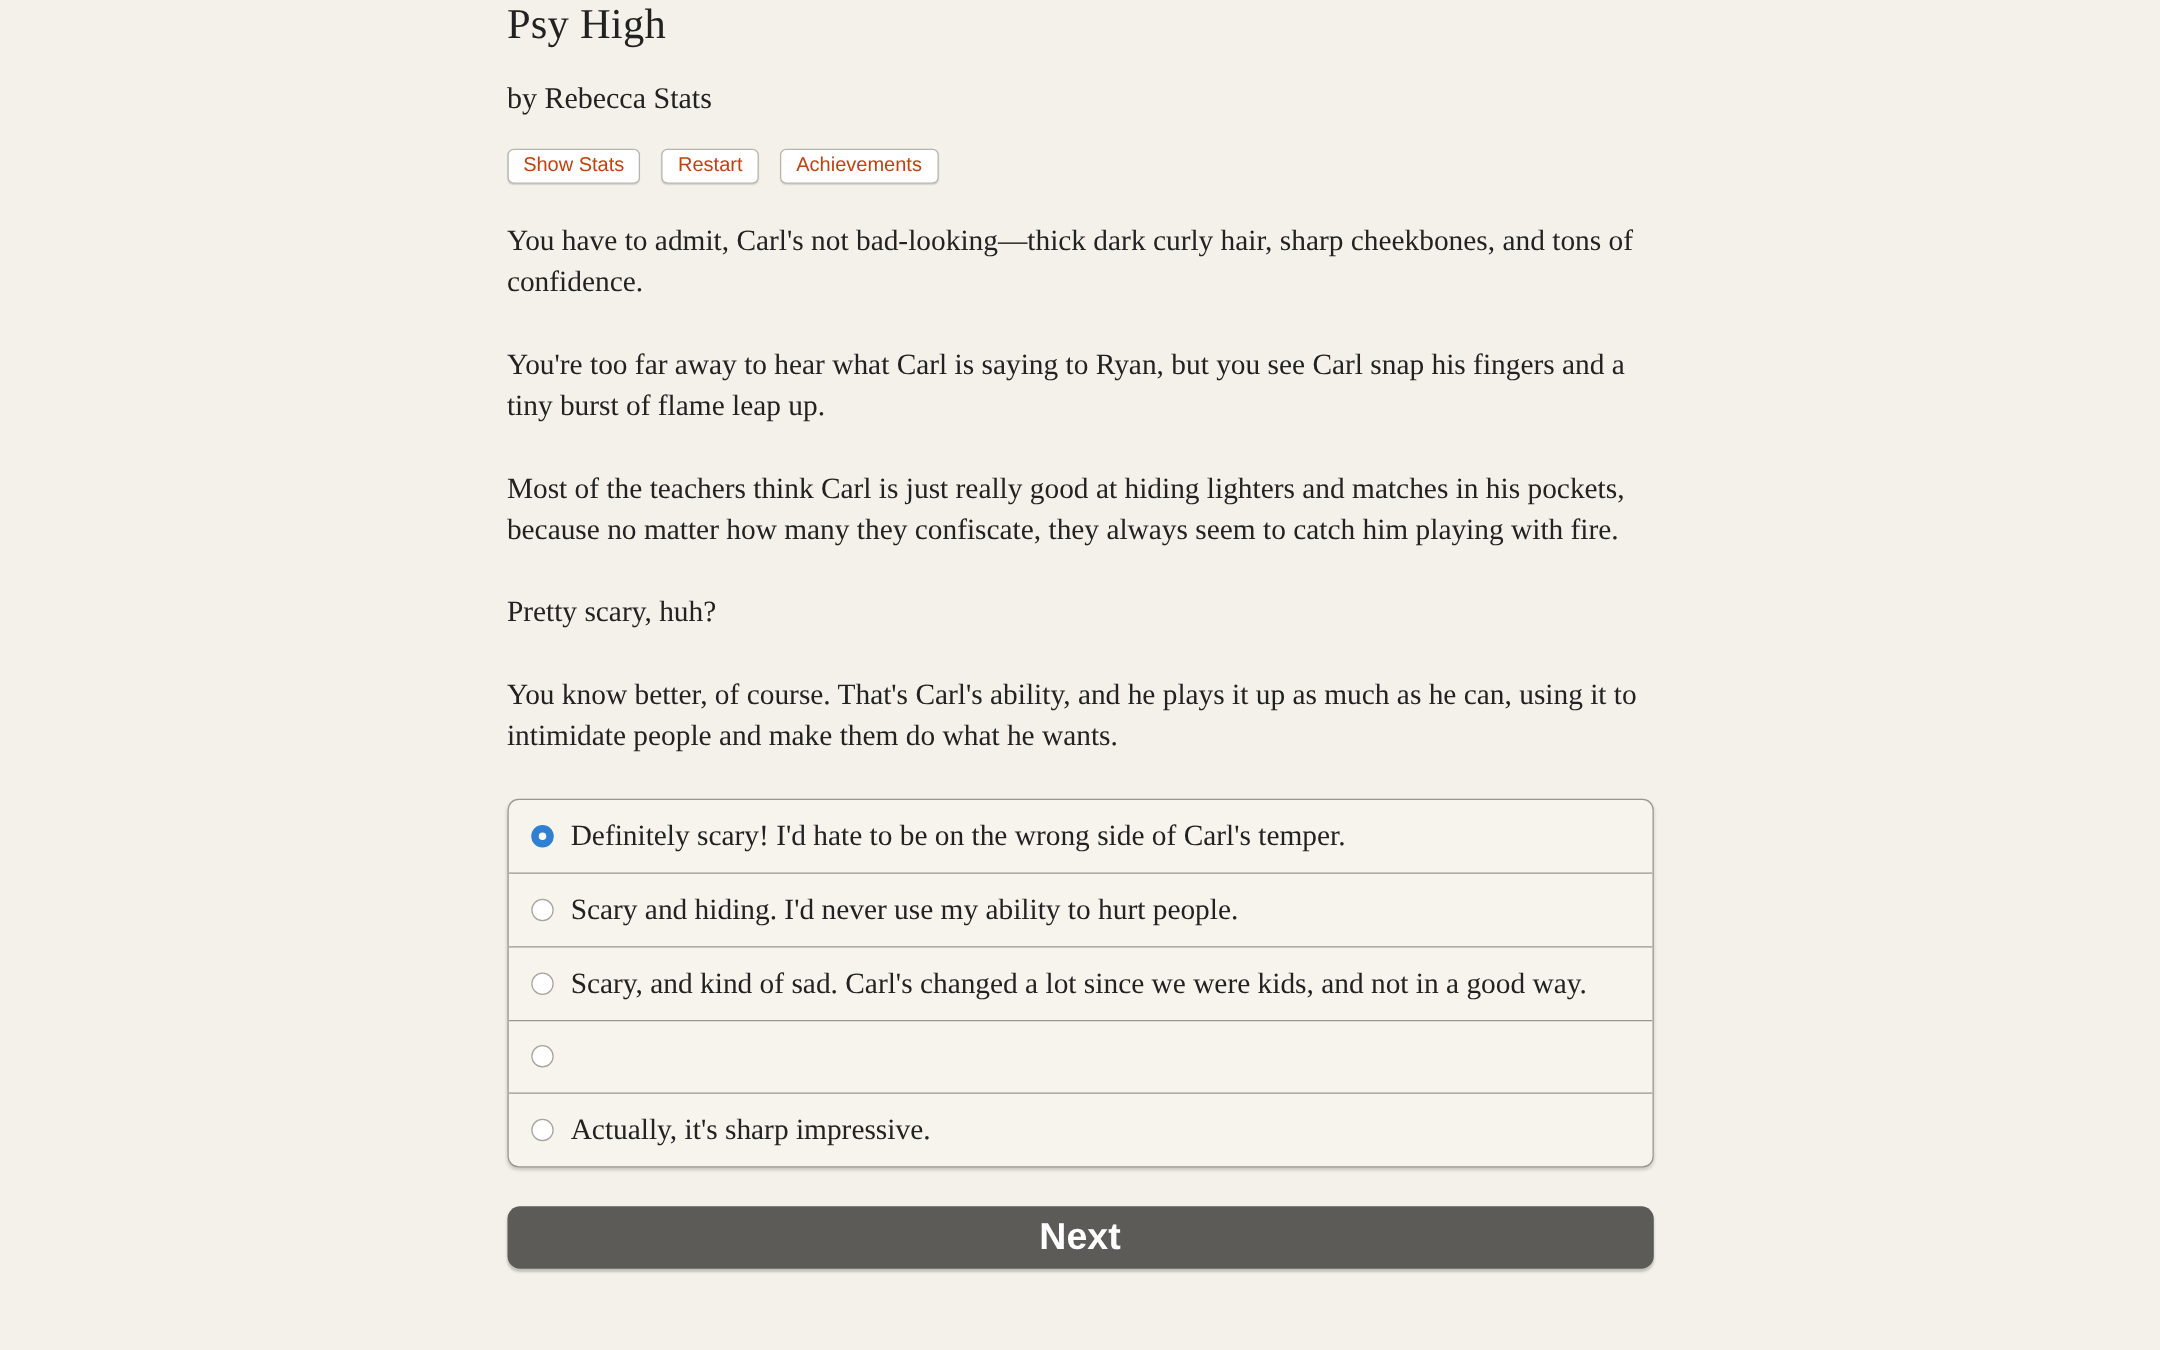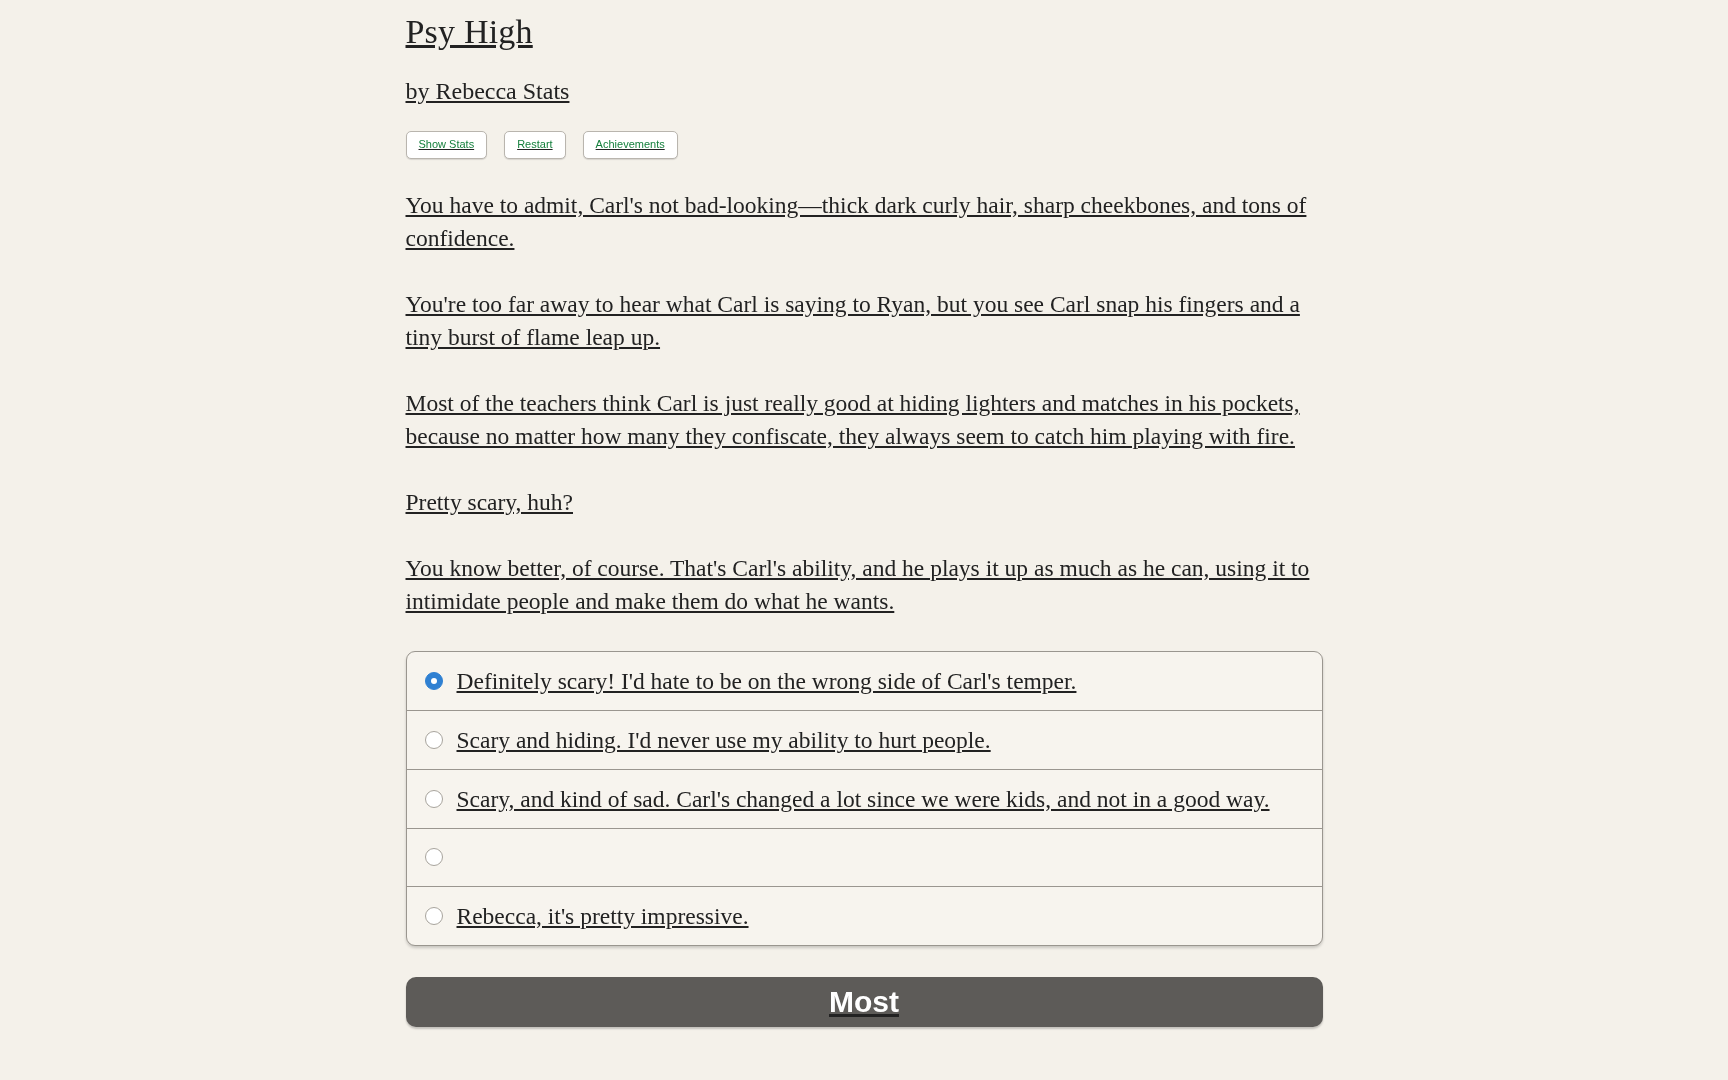--- a/index.html
+++ b/index.html
@@ -14,44 +14,43 @@
   body{
     width:1728px;height:1080px;
     background:var(--bg);
     color:var(--text);
     font-family:"Liberation Serif","DejaVu Serif",serif;
     overflow:hidden;
   }
   .content{
     width:917px;
     margin:0 auto;
-    padding-top:12px;
-    text-decoration:underline;
+    padding-top:0;
   }
   .page-title{
     font-size:34px;
     font-weight:normal;
     line-height:1.2;
     margin:0 0 0 0;
     letter-spacing:0.2px;
   }
   .byline{
     font-size:24px;
     line-height:33px;
     margin-top:22px;
   }
   .toolbar{
     margin-top:23px;
     display:flex;
     gap:17px;
   }
   .toolbar button{
     font-family:"Liberation Sans","DejaVu Sans",sans-serif;
-    font-size:11px;
-    color:#15803d;
+    font-size:16px;
+    color:#c2410c;
     background:#ffffff;
     border:1px solid #b9b5ae;
     border-radius:5px;
     padding:3px 12px 4px;
     line-height:19px;
     box-shadow:0 1px 1px rgba(0,0,0,0.12);
     cursor:pointer;
   }
   .story{
     margin-top:30px;
@@ -157,19 +156,19 @@
     </div>
     <div class="choice-row">
       <span class="radio"></span>
       <span class="choice-label">Scary, and kind of sad. Carl's changed a lot since we were kids, and not in a good way.</span>
     </div>
     <div class="choice-row">
       <span class="radio"></span>
     </div>
     <div class="choice-row">
       <span class="radio"></span>
-      <span class="choice-label">Rebecca, it's pretty impressive.</span>
+      <span class="choice-label">Actually, it's sharp impressive.</span>
     </div>
   </div>
 
-  <button class="next-button">Most</button>
+  <button class="next-button">Next</button>
 
 </div>
 
 </body></html>

